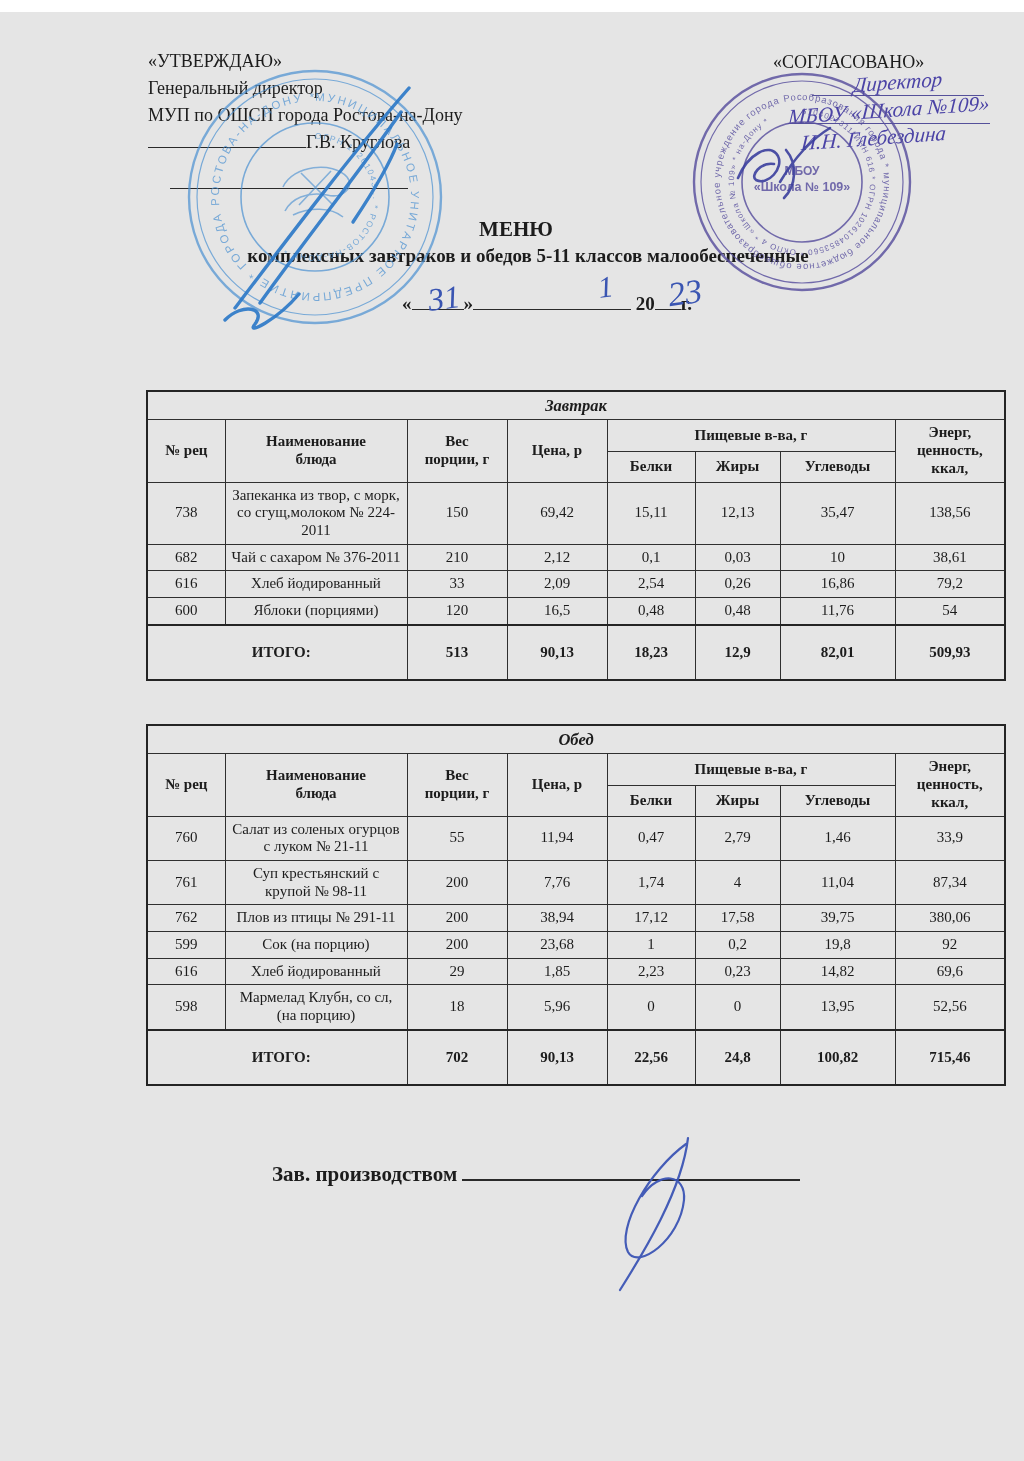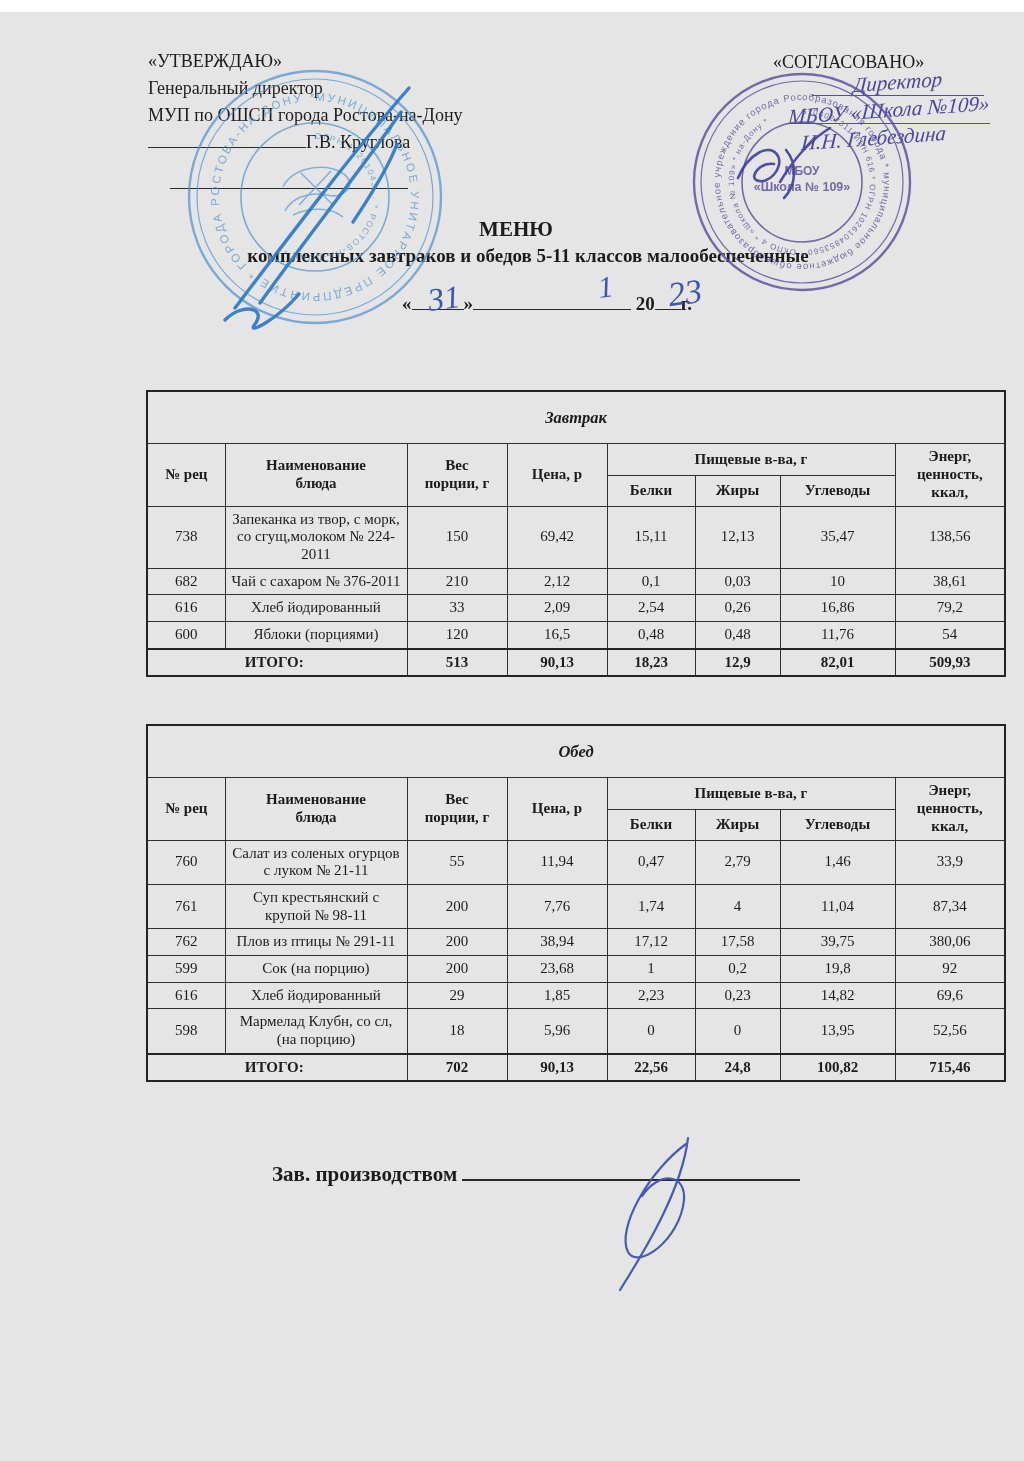--- a/index.html
+++ b/index.html
@@ -28,25 +28,25 @@
   
   table.menu-table {
     position:absolute; left:146px; width:858px;
     border-collapse:collapse; table-layout:fixed;
     font-size:15px; line-height:1.18; background:transparent;
   }
   table.menu-table th, table.menu-table td {
     border:1px solid #2f2f2f; padding:4px 6px; text-align:center; font-weight:normal;
   }
   table.menu-table { border:2px solid #242424; }
-  table.menu-table .caption { font-style:italic; font-weight:bold; font-size:16.5px; padding:16px; }
+  table.menu-table .caption { font-style:italic; font-weight:bold; font-size:16.5px; padding:4px; }
   table.menu-table thead th { font-weight:bold; }
   th.pre { white-space:pre-line; }
   td.name-cell { text-align:left; }
-  tr.total-row td { font-weight:bold; border-top:2.4px solid #242424; padding:4px; }
+  tr.total-row td { font-weight:bold; border-top:2.4px solid #242424; padding:18px; }
   td.total-label { text-align:right; padding-right:10px !important; }
   #table-breakfast { top:378px; }
   #table-lunch { top:712px; }
 
   
   .footer-line { position:absolute; left:272px; top:1150px; font-size:21px; font-weight:bold; }
 
   
   .stamp { position:absolute; pointer-events:none; }
   .stamp-left  { left:183px; top:53px;  opacity:.72; }

